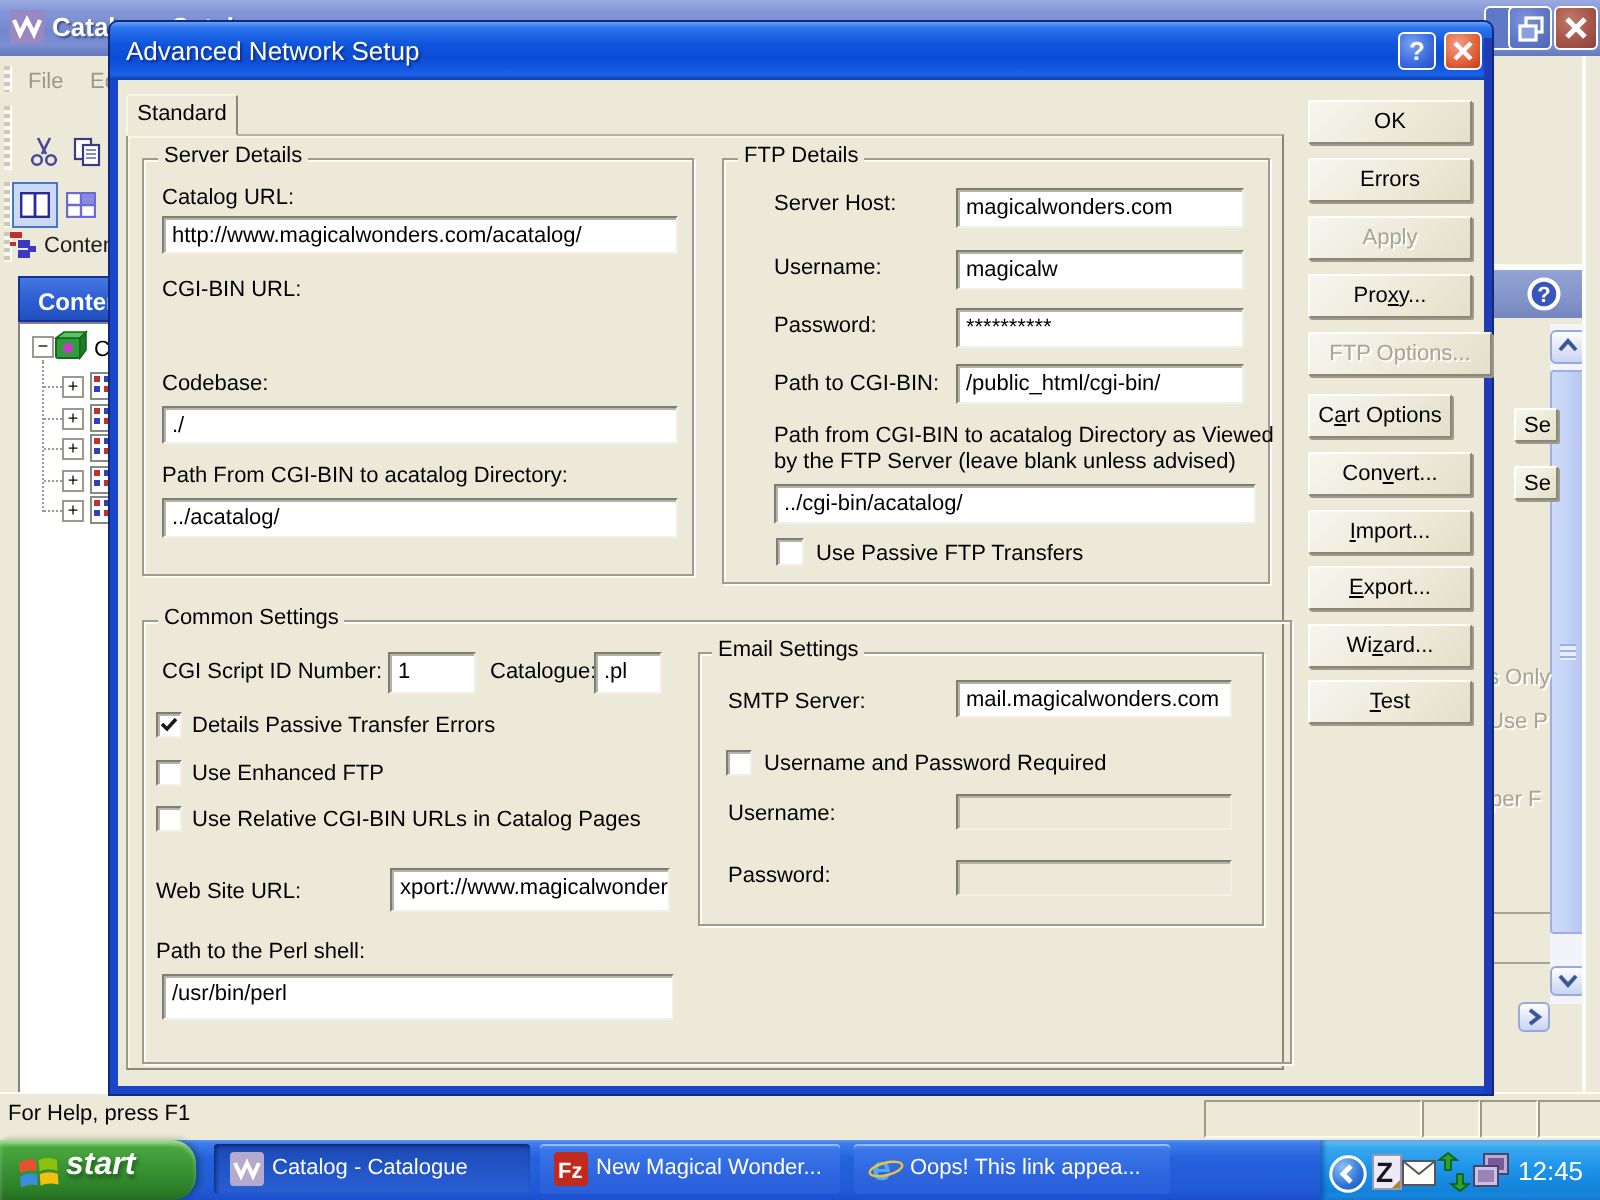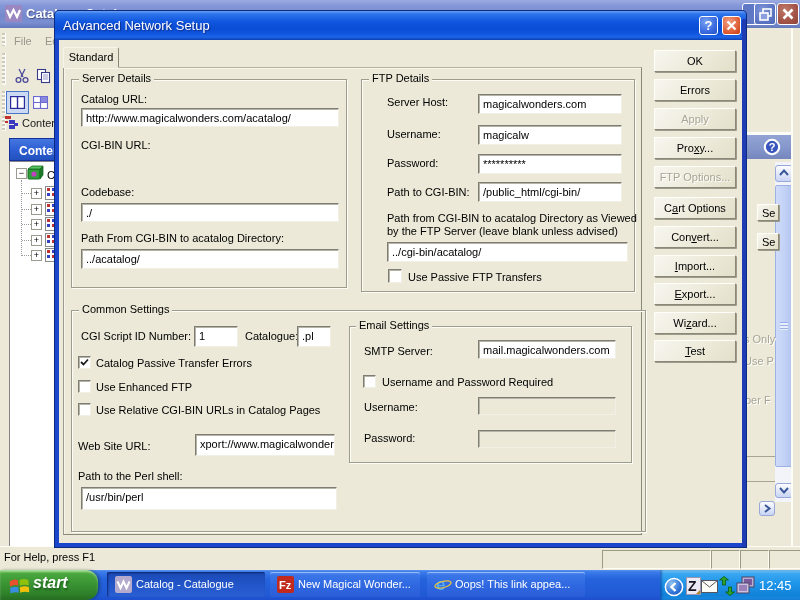--- a/index.html
+++ b/index.html
@@ -246,21 +246,21 @@
 
 <div class="ab gb" style="left:71px;top:310px;width:573px;height:220px;z-index:6"></div>
 <span class="ab gbcap" style="left:79px;top:304px;z-index:7">Common Settings</span>
 <span class="ab lbl" style="left:81px;top:330px;z-index:7">CGI Script ID Number:</span>
 <div class="ab fld" style="left:194px;top:326px;width:44px;height:21px;z-index:7">1</div>
 <span class="ab lbl" style="left:245px;top:330px;z-index:7">Catalogue:</span>
 <div class="ab fld" style="left:297px;top:326px;width:34px;height:21px;z-index:7">.pl</div>
 <div class="ab cb" style="left:78px;top:356px;z-index:7"><svg width="11" height="11">
         <path d="M2 5 L4.5 7.5 L9 2.5" stroke="#1a1a1a" stroke-width="1.8" fill="none"></path>
       </svg></div>
-<span class="ab lbl" style="left:96px;top:357px;z-index:7">Catalog Passive Transfer Errors</span>
+<span class="ab lbl" style="left:96px;top:357px;z-index:7">Details Passive Transfer Errors</span>
 <div class="ab cb" style="left:78px;top:380px;z-index:7"></div>
 <span class="ab lbl" style="left:96px;top:381px;z-index:7">Use Enhanced FTP</span>
 <div class="ab cb" style="left:78px;top:403px;z-index:7"></div>
 <span class="ab lbl" style="left:96px;top:404px;z-index:7">Use Relative CGI-BIN URLs in Catalog Pages</span>
 <span class="ab lbl" style="left:78px;top:440px;z-index:7">Web Site URL:</span>
 <div class="ab fld" style="left:195px;top:434px;width:140px;height:22px;z-index:7">xport://www.magicalwonder</div>
 <span class="ab lbl" style="left:78px;top:470px;z-index:7">Path to the Perl shell:</span>
 <div class="ab fld" style="left:81px;top:487px;width:256px;height:23px;z-index:7">/usr/bin/perl</div>
 
 <div class="ab gb" style="left:349px;top:326px;width:281px;height:135px;z-index:7"></div>
@@ -271,22 +271,22 @@
 <span class="ab lbl" style="left:382px;top:376px;z-index:8">Username and Password Required</span>
 <span class="ab lbl" style="left:364px;top:401px;z-index:8">Username:</span>
 <div class="ab fldd" style="left:478px;top:397px;width:138px;height:18px;z-index:8"></div>
 <span class="ab lbl" style="left:364px;top:432px;z-index:8">Password:</span>
 <div class="ab fldd" style="left:478px;top:430px;width:138px;height:18px;z-index:8"></div>
 
 <div class="ab btn" style="left:654px;top:50px;width:82px;height:22px;z-index:6">OK</div>
 <div class="ab btn" style="left:654px;top:79px;width:82px;height:22px;z-index:6">Errors</div>
 <div class="ab btn dis" style="left:654px;top:108px;width:82px;height:22px;z-index:6">Apply</div>
 <div class="ab btn" style="left:654px;top:137px;width:82px;height:22px;z-index:6">Pro<u>x</u>y...</div>
-<div class="ab btn dis" style="left:654px;top:166px;width:82px;height:22px;z-index:6">FTP Options...</div>
-<div class="ab btn" style="left:654px;top:197px;width:82px;height:22px;z-index:6">C<u>a</u>rt Options</div>
+<div class="ab btn dis" style="left:654px;top:166px;width:92px;height:22px;z-index:6">FTP Options...</div>
+<div class="ab btn" style="left:654px;top:197px;width:72px;height:22px;z-index:6">C<u>a</u>rt Options</div>
 <div class="ab btn" style="left:654px;top:226px;width:82px;height:22px;z-index:6">Con<u>v</u>ert...</div>
 <div class="ab btn" style="left:654px;top:255px;width:82px;height:22px;z-index:6"><u>I</u>mport...</div>
 <div class="ab btn" style="left:654px;top:283px;width:82px;height:22px;z-index:6"><u>E</u>xport...</div>
 <div class="ab btn" style="left:654px;top:312px;width:82px;height:22px;z-index:6">Wi<u>z</u>ard...</div>
 <div class="ab btn" style="left:654px;top:340px;width:82px;height:22px;z-index:6"><u>T</u>est</div>
 
 <div class="ab" id="taskbar">
   <div class="ab" id="tray">
     <svg class="ab" style="left:4px;top:7px" width="20" height="20">
           <defs>

